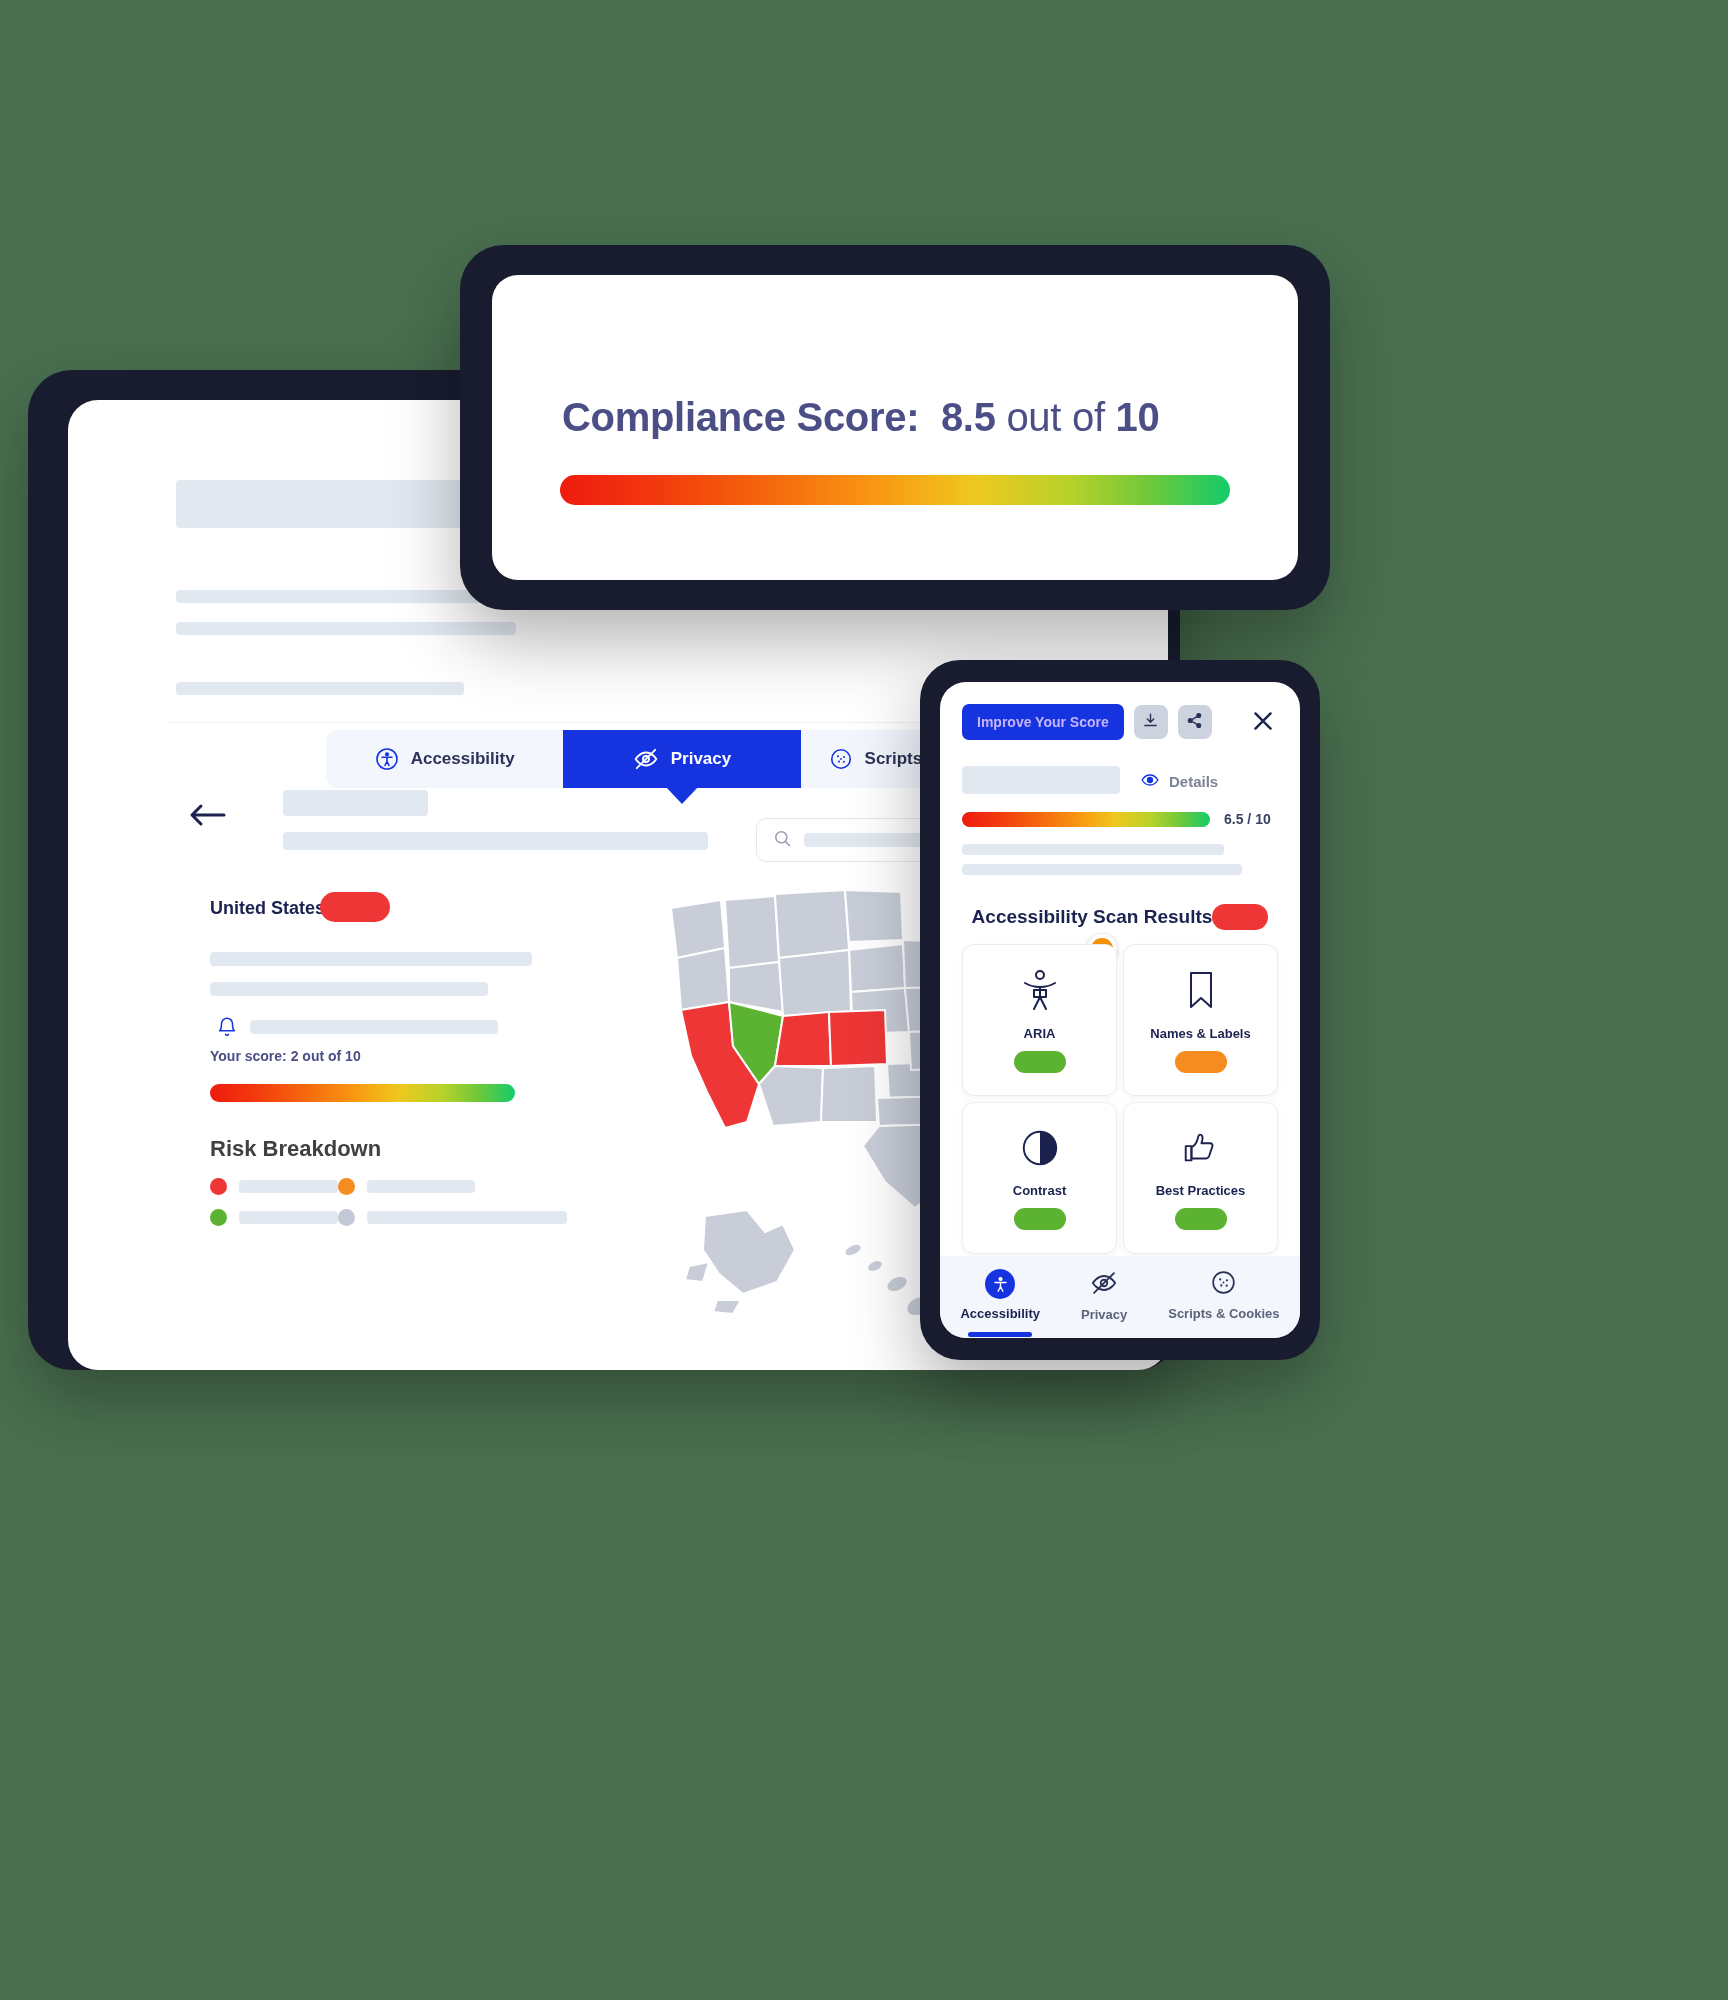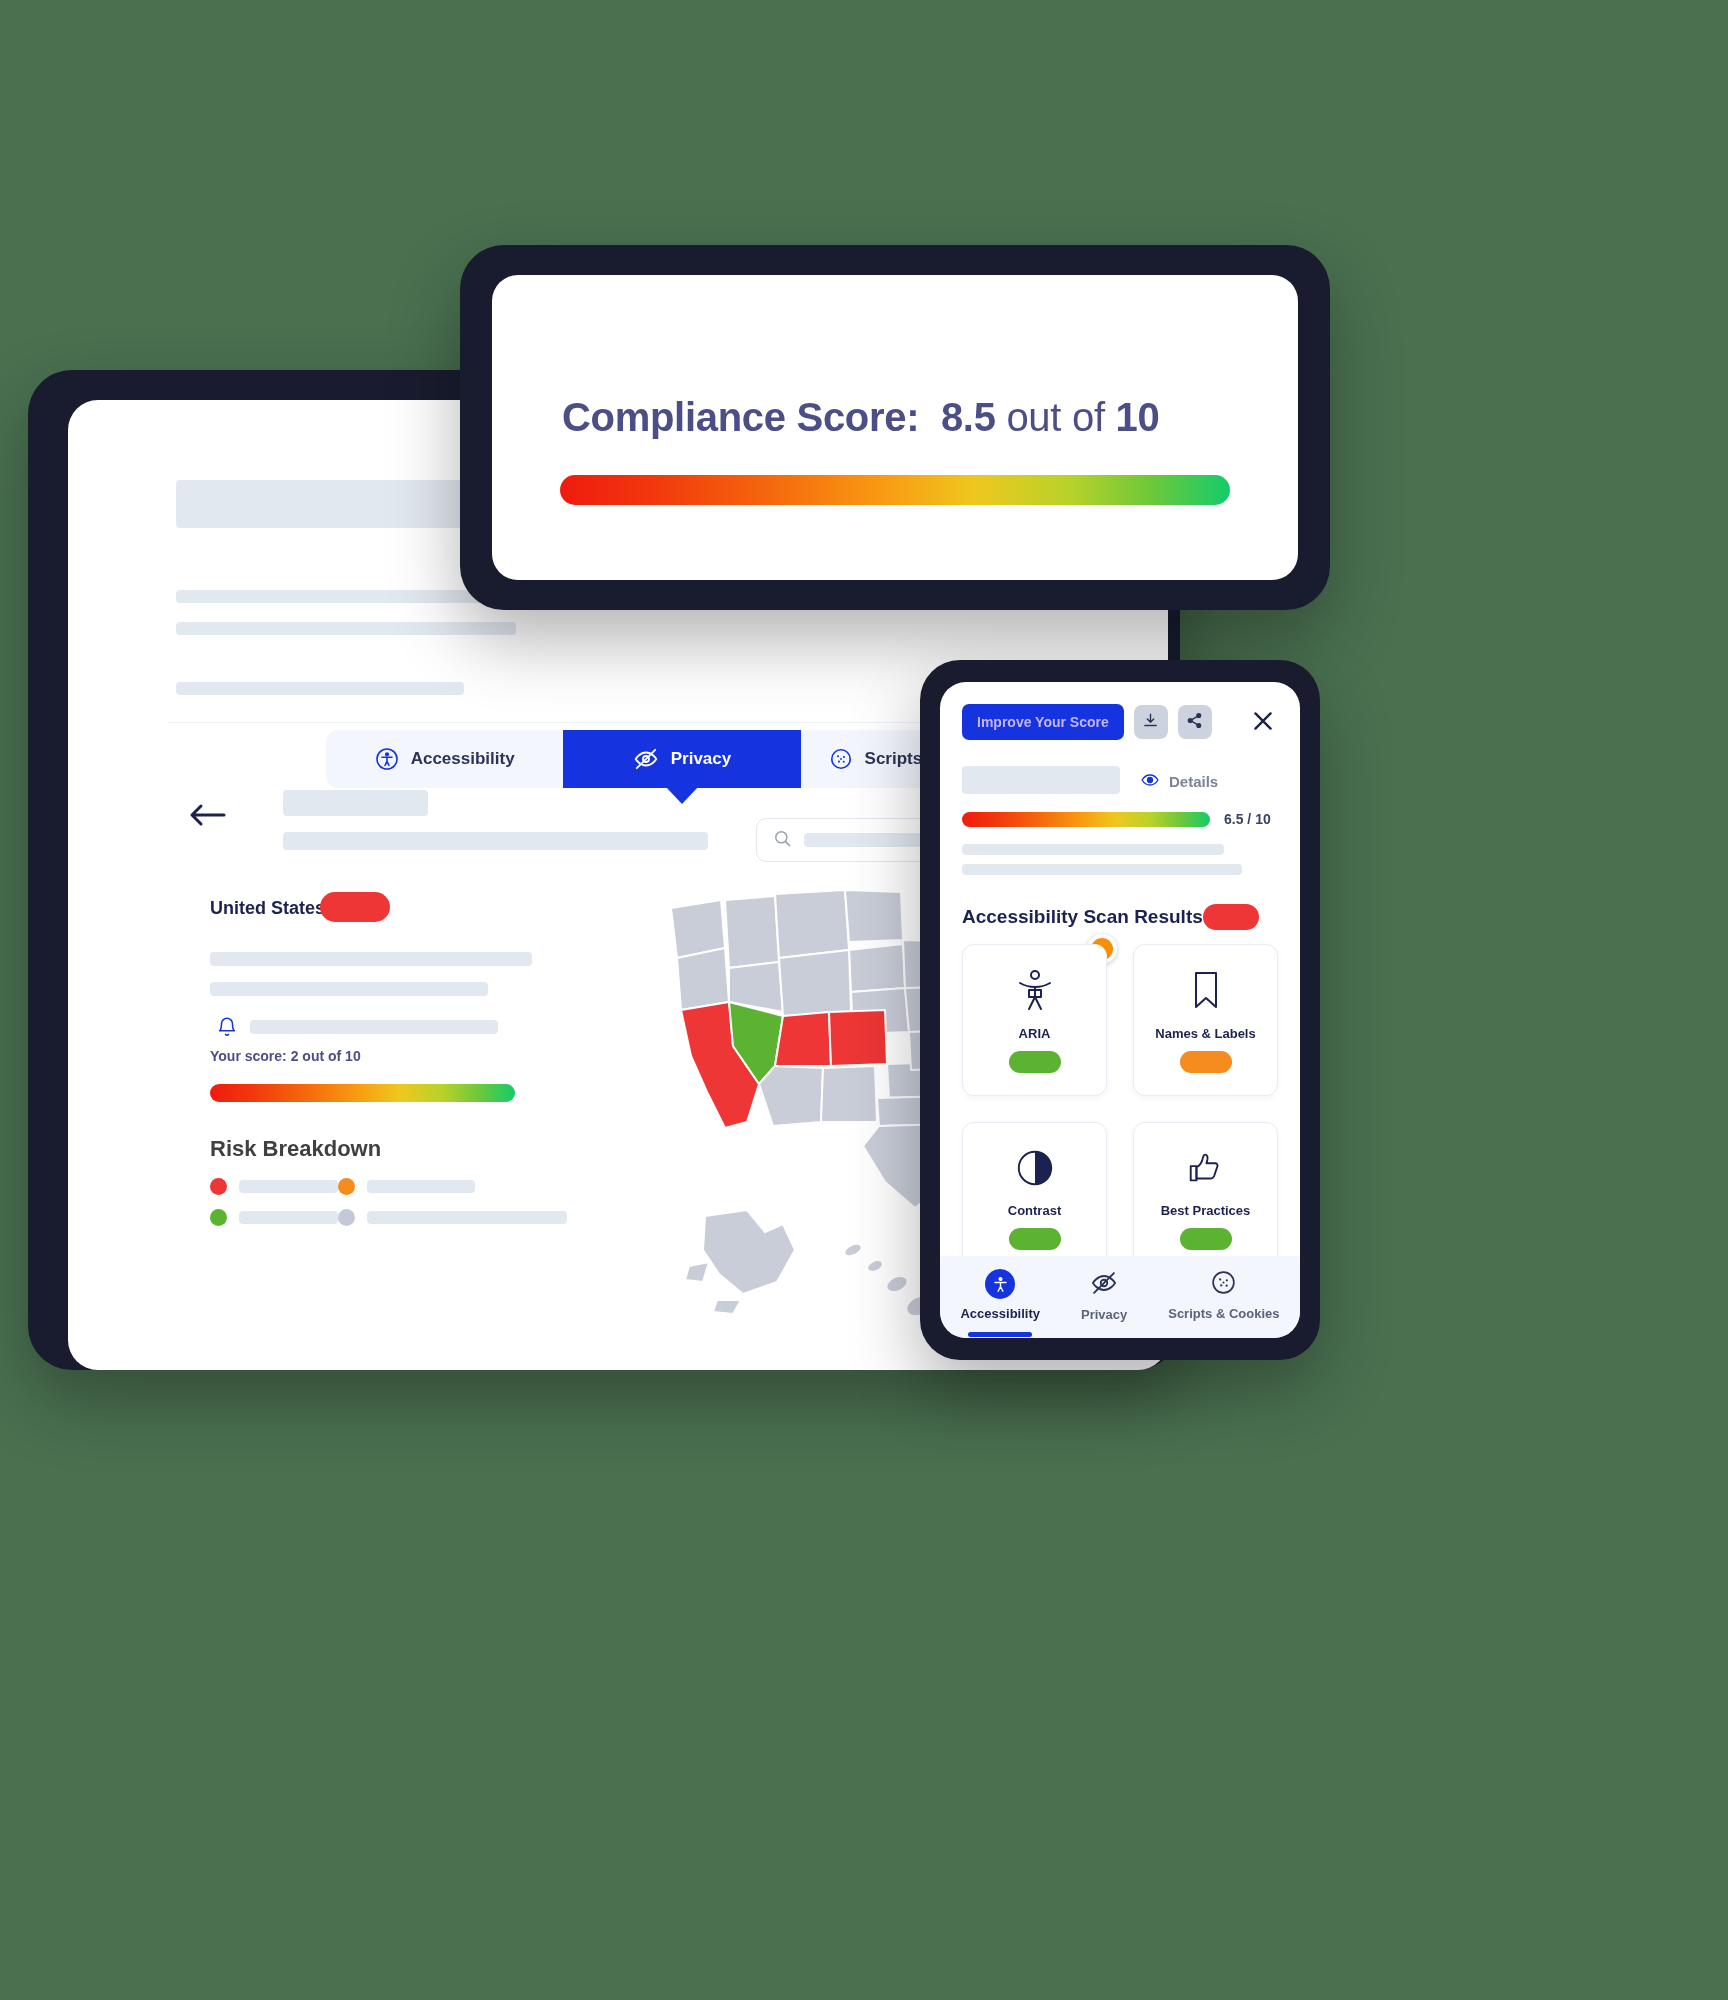--- a/index.html
+++ b/index.html
@@ -155,28 +155,28 @@
   .w-knob { left: 125px; top: 122px; width: 30px; height: 30px; }
   .w-barval {
     position: absolute; left: 284px; top: 129px; font-size: 14px;
     font-weight: 700; color: #3b4263;
   }
   .w-l1 { position: absolute; left: 22px; top: 162px; width: 262px; height: 11px; }
   .w-l2 { position: absolute; left: 22px; top: 182px; width: 280px; height: 11px; }
 
   .w-section {
     position: absolute; left: 22px; top: 222px; right: 22px;
-    display: flex; align-items: center; justify-content: flex-start;
+    display: flex; align-items: center; justify-content: center;
   }
   .w-section h3 { font-size: 19px; font-weight: 700; color: #1b2250; }
   .w-section .pill { width: 56px; height: 26px; }
 
   .w-cards {
     position: absolute; left: 22px; top: 262px; right: 22px;
-    display: grid; grid-template-columns: 1fr 1fr; gap: 26px;
+    display: grid; grid-template-columns: 1fr 1fr; gap: 6px;
   }
   .w-card {
     background: #fff; border: 1px solid #e9ecf3; border-radius: 12px;
     height: 152px; display: flex; flex-direction: column;
     align-items: center; justify-content: center; gap: 10px;
     box-shadow: 0 2px 6px rgba(27,34,80,.05); cursor: pointer;
   }
   .w-card .lbl { font-size: 13px; font-weight: 700; color: #1b2250; }
   .w-card .pill { width: 52px; height: 22px; }
 

